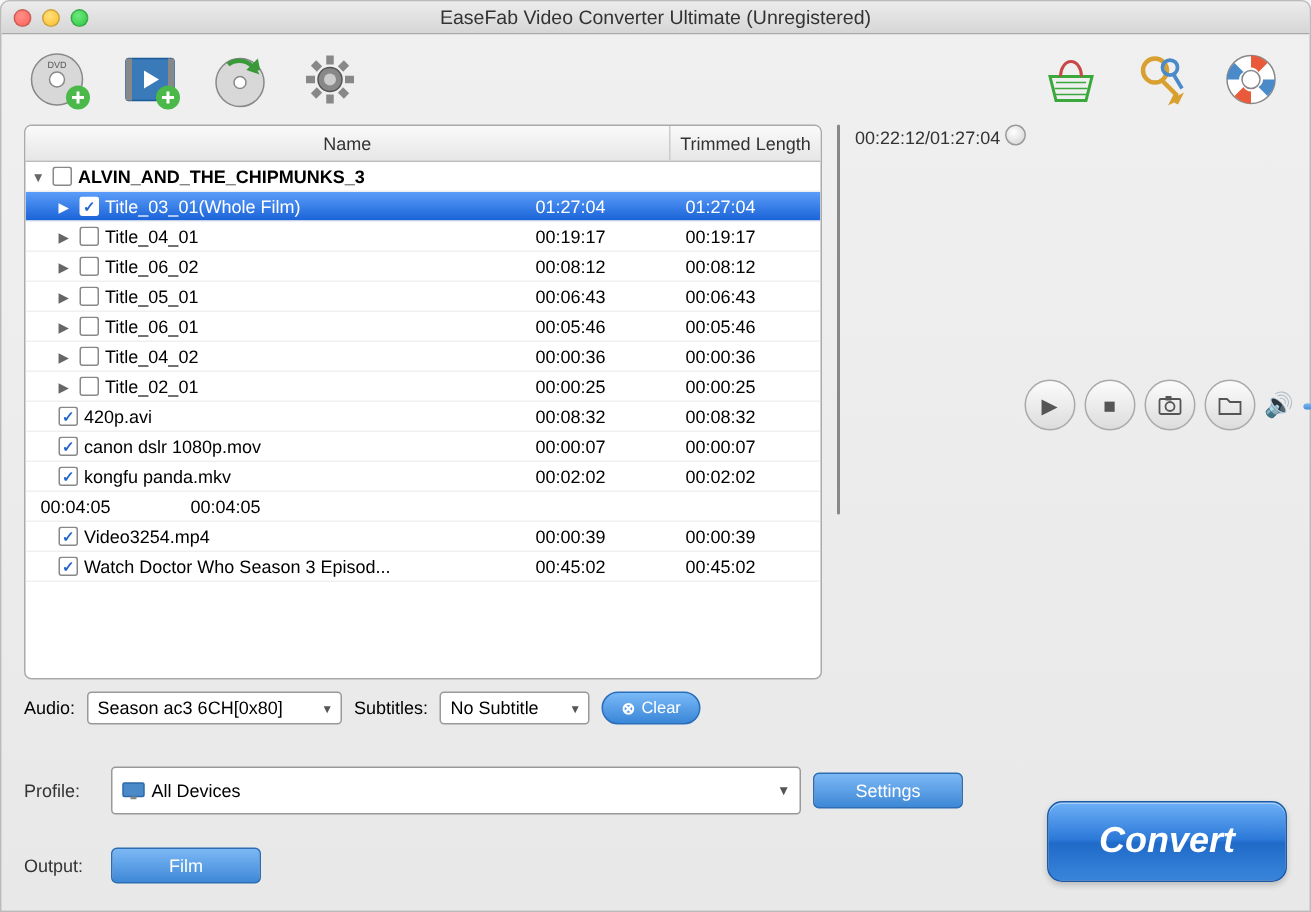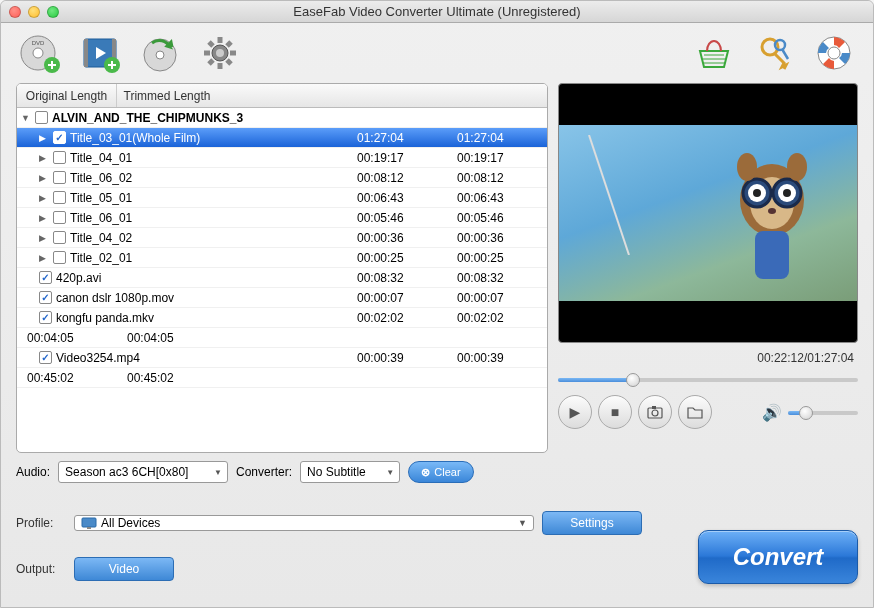--- a/index.html
+++ b/index.html
@@ -28,41 +28,41 @@
 .row.selected { background: linear-gradient(to bottom, #5b9df9, #1a63d8); color: #fff; }
 .cell-name { flex: 1; display: flex; align-items: center; padding-left: 4px; gap: 4px; overflow: hidden; white-space: nowrap; text-overflow: ellipsis; }
 .cell-orig { width: 100px; text-align: left; padding-left: 10px; }
 .cell-trim { width: 100px; text-align: left; padding-left: 10px; }
 .expand-tri { width: 10px; font-size: 9px; color: #666; }
 .row.selected .expand-tri { color: #fff; }
 .indent1 { width: 14px; }
 .chk { width: 13px; height: 13px; border: 1px solid #888; border-radius: 2px; background: #fff; display: inline-flex; align-items: center; justify-content: center; font-size: 10px; color: #2266cc; flex-shrink: 0; }
 .chk.checked::after { content: "✓"; font-weight: bold; }
 .row.selected .chk { border-color: #fff; background: #fff; }
-.preview-panel { width: 300px; display: flex; flex-direction: column; gap: 6px; }
+.preview-panel { width: 300px; display: flex; flex-direction: row; gap: 6px; }
 .video-frame { width: 300px; height: 260px; background: #000; border: 1px solid #888; border-radius: 4px; display: flex; align-items: center; justify-content: center; overflow: hidden; }
 .video-scene { width: 100%; height: 176px; background: linear-gradient(160deg, #88c4e8 0%, #5ea8d8 40%, #8db89a 70%, #7a9d78 100%); position: relative; }
 .character { position: absolute; right: 30px; top: 20px; width: 110px; height: 140px; }
 .time-row { display: flex; justify-content: flex-end; font-size: 12px; color: #333; padding: 2px 4px; }
 .slider { width: 100%; height: 12px; position: relative; }
 .slider-track { position: absolute; top: 5px; left: 0; right: 0; height: 4px; background: #c9c9c9; border-radius: 2px; }
 .slider-fill { position: absolute; top: 5px; left: 0; height: 4px; background: linear-gradient(to bottom, #7ab8f5, #4a8edb); border-radius: 2px; }
 .slider-thumb { position: absolute; top: 0; width: 14px; height: 14px; background: radial-gradient(circle at 40% 35%, #fff, #d0d0d0); border: 1px solid #999; border-radius: 50%; }
 .controls { display: flex; align-items: center; gap: 6px; margin-top: 4px; }
 .ctrl-btn { width: 34px; height: 34px; border-radius: 50%; background: linear-gradient(to bottom, #fcfcfc, #dcdcdc); border: 1px solid #aaa; display: flex; align-items: center; justify-content: center; cursor: pointer; font-size: 14px; color: #555; }
 .vol-group { display: flex; align-items: center; gap: 6px; margin-left: auto; }
 .vol-slider { width: 70px; }
 .bottom-controls { display: flex; align-items: center; padding: 8px 15px; gap: 8px; font-size: 12px; }
 .combo { border: 1px solid #999; background: #fff; height: 22px; display: flex; align-items: center; padding: 0 6px; font-size: 12px; position: relative; border-radius: 3px; }
 .combo::after { content: "▼"; font-size: 8px; color: #555; position: absolute; right: 5px; }
 .btn-blue { background: linear-gradient(to bottom, #79b9f7, #3a86d8); border: 1px solid #2a6db8; color: #fff; height: 22px; padding: 0 12px; border-radius: 11px; font-size: 11px; display: inline-flex; align-items: center; gap: 4px; cursor: pointer; }
 .bottom-section { padding: 20px 15px 10px 15px; }
 .form-row { display: flex; align-items: center; gap: 8px; margin-bottom: 22px; font-size: 12px; }
 .form-label { width: 50px; text-align: left; color: #333; }
-.form-input { flex: 1; border: 1px solid #999; background: #fff; height: 16px; padding: 0 6px; font-size: 12px; border-radius: 3px; display: flex; align-items: center; position: relative; }
+.form-input { flex: 1; border: 1px solid #999; background: #fff; height: 32px; padding: 0 6px; font-size: 12px; border-radius: 3px; display: flex; align-items: center; position: relative; }
 .form-input.dropdown::after { content: "▼"; font-size: 9px; color: #555; position: absolute; right: 6px; }
 .form-input .folder-icon { position: absolute; right: 6px; color: #d8a030; }
 .action-btn { width: 100px; background: linear-gradient(to bottom, #7cb8f5, #3e88d6); border: 1px solid #2c6db4; color: #fff; height: 24px; border-radius: 4px; font-size: 12px; cursor: pointer; }
 .convert-btn { width: 160px; height: 54px; background: linear-gradient(to bottom, #6db0f7, #2b78d8 48%, #1f6ac8 52%, #3a85db); border: 1px solid #1a5aa8; border-radius: 10px; color: #fff; font-size: 24px; font-style: italic; font-weight: bold; cursor: pointer; box-shadow: inset 0 1px 0 rgba(255,255,255,0.4), 0 2px 4px rgba(0,0,0,0.2); }
 .bottom-flex { display: flex; gap: 15px; align-items: center; }
 .left-forms { flex: 1; }
 </style>
 </head>
 <body>
 
@@ -146,21 +146,21 @@
           <path d="M36 20 a16 16 0 0 1 -5 11 L25 25 a6 6 0 0 0 3 -5 Z" fill="#4a8ac8"></path>
           <path d="M20 36 a16 16 0 0 1 -11 -5 L15 25 a6 6 0 0 0 5 3 Z" fill="#e85a3a"></path>
           <path d="M4 20 a16 16 0 0 1 5 -11 L15 15 a6 6 0 0 0 -3 5 Z" fill="#4a8ac8"></path>
         </svg>
     </div>
   </div>
 
   <div class="main">
     <div class="list-panel">
       <div class="list-header">
-        <div class="col-orig">Original Length</div>
+        <div class="col-name">Name</div>
         <div class="col-trim">Trimmed Length</div>
       </div>
       <div class="list-body">
         <div class="row group">
           <div class="cell-name">
             <span class="expand-tri">▼</span>
             <span class="chk"></span>
             <span>ALVIN_AND_THE_CHIPMUNKS_3</span>
           </div>
           <div class="cell-orig"></div>
@@ -272,20 +272,25 @@
         <div class="row">
           <div class="cell-name">
               <span class="indent1"></span>
               <span class="chk checked"></span>
               <span>Video3254.mp4</span>
             </div>
           <div class="cell-orig">00:00:39</div>
           <div class="cell-trim">00:00:39</div>
         </div>
         <div class="row">
+          <div class="cell-name">
+              <span class="indent1"></span>
+              <span class="chk checked"></span>
+              <span>Watch Doctor Who Season 3 Episod...</span>
+            </div>
           <div class="cell-orig">00:45:02</div>
           <div class="cell-trim">00:45:02</div>
         </div>
       </div>
     </div>
 
     <div class="preview-panel">
       <div class="video-frame">
         <div class="video-scene">
           <svg class="character" viewBox="0 0 110 140">
@@ -340,21 +345,21 @@
         </div>
       </div>
     </div>
   </div>
 
   <div class="bottom-controls">
     <span>Audio:</span>
     <div class="combo" style="width:170px">
         <span>Season ac3 6CH[0x80]</span>
       </div>
-    <span>Converter:</span>
+    <span>Subtitles:</span>
     <div class="combo" style="width:100px">
         <span>No Subtitle</span>
       </div>
     <button class="btn-blue">
         <span style="font-weight:bold">⊗</span>
         <span>Clear</span>
       </button>
   </div>
 
   <div class="bottom-section">
@@ -366,20 +371,20 @@
             <svg width="16" height="12" viewBox="0 0 16 12" style="margin-right:4px">
                 <rect x="1" y="1" width="14" height="9" rx="1" fill="#4a8ac8" stroke="#2a6aa8"></rect>
                 <rect x="6" y="10" width="4" height="2" fill="#888"></rect>
               </svg>
             <span>All Devices</span>
           </div>
           <button class="action-btn">Settings</button>
         </div>
         <div class="form-row">
           <div class="form-label">Output:</div>
-          <button class="action-btn">Video</button>
+          <button class="action-btn">Film</button>
         </div>
       </div>
       <button class="convert-btn">Convert</button>
     </div>
   </div>
 
 </div>
 
 </body></html>

